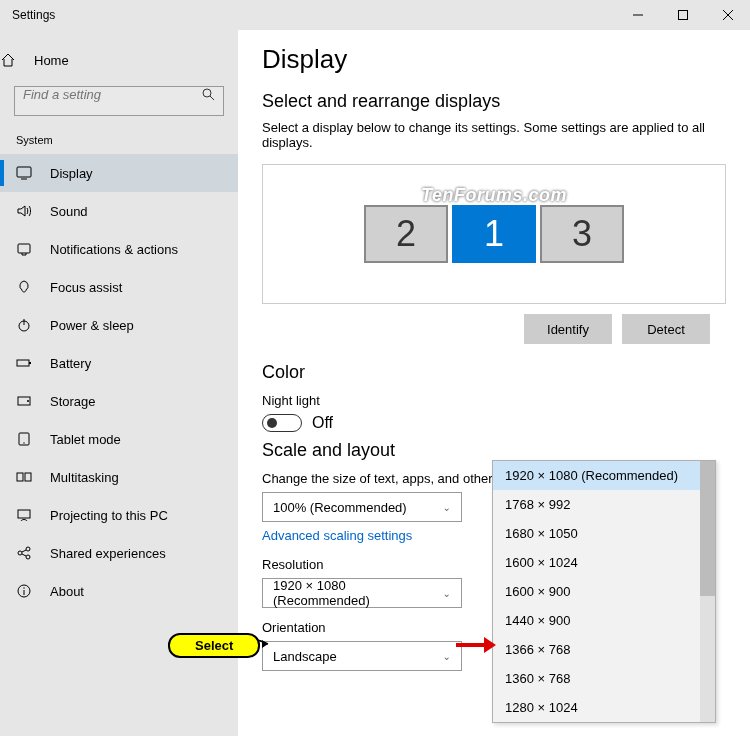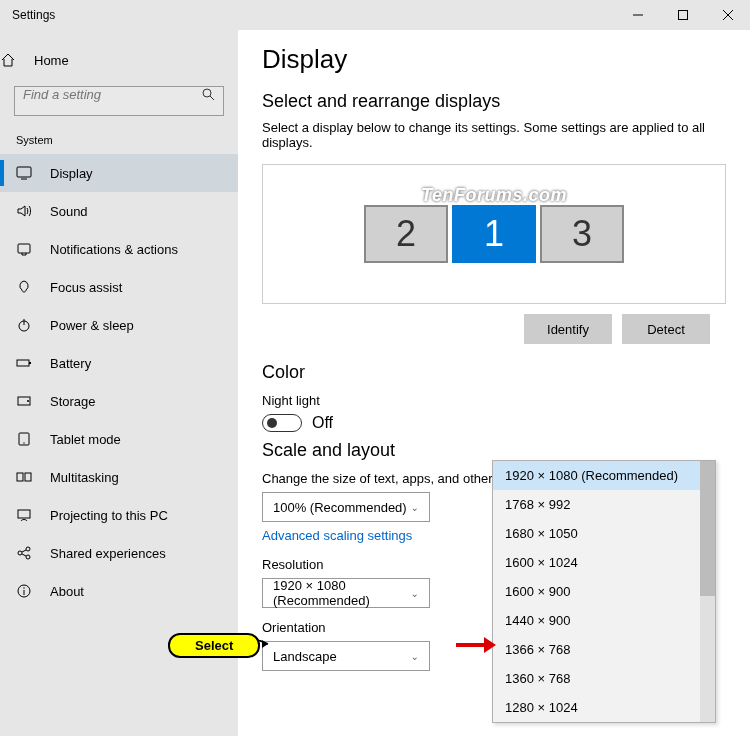--- a/index.html
+++ b/index.html
@@ -36,21 +36,21 @@
 .monitor { width: 84px; height: 58px; border: 2px solid #888; background: #d0d0d0; display: flex; align-items: center; justify-content: center; font-size: 36px; font-weight: 300; color: #333; margin: 0 2px; }
 .monitor.active { background: #0078d4; color: #fff; border-color: #0078d4; }
 .watermark { position: absolute; top: 4px; left: 50%; transform: translateX(-50%); font-size: 18px; font-weight: 700; color: #fff; text-shadow: 0 0 3px #888, 0 0 3px #888; font-style: italic; letter-spacing: 0.5px; margin-top: 16px; }
 .btnrow { display: flex; justify-content: flex-end; gap: 10px; margin: 10px 16px 18px 0; }
 .btn { width: 88px; height: 30px; background: #ccc; border: none; font-size: 13px; }
 .field-label { font-size: 13px; margin: 10px 0 6px 0; }
 .toggle-row { display: flex; align-items: center; gap: 10px; margin-bottom: 8px; }
 .toggle { width: 40px; height: 18px; border: 1px solid #333; border-radius: 9px; position: relative; background: #fff; }
 .toggle .knob { width: 10px; height: 10px; background: #333; border-radius: 50%; position: absolute; top: 3px; left: 4px; }
 .link { color: #0066cc; font-size: 13px; margin: 6px 0 14px 0; display: block; }
-.dropdown { width: 168px; height: 30px; border: 1px solid #999; display: flex; align-items: center; padding: 0 10px; font-size: 13px; position: relative; background: #fff; }
+.dropdown { width: 200px; height: 30px; border: 1px solid #999; display: flex; align-items: center; padding: 0 10px; font-size: 13px; position: relative; background: #fff; }
 .dropdown .chev { margin-left: auto; font-size: 10px; color: #666; }
 
 
 .dropdown-list { position: absolute; left: 492px; top: 460px; width: 224px; background: #f2f2f2; border: 1px solid #b0b0b0; box-shadow: 2px 2px 4px rgba(0,0,0,0.15); }
 .dropdown-list .opt { padding: 7px 12px; font-size: 13px; }
 .dropdown-list .opt.sel { background: #cce4f7; }
 .dropdown-list .listscroll { position: absolute; right: 0; top: 0; width: 15px; height: 100%; background: #e0e0e0; }
 .dropdown-list .listscroll .thumb { position: absolute; top: 0; right: 0; width: 15px; height: 135px; background: #bcbcbc; }
 
 

